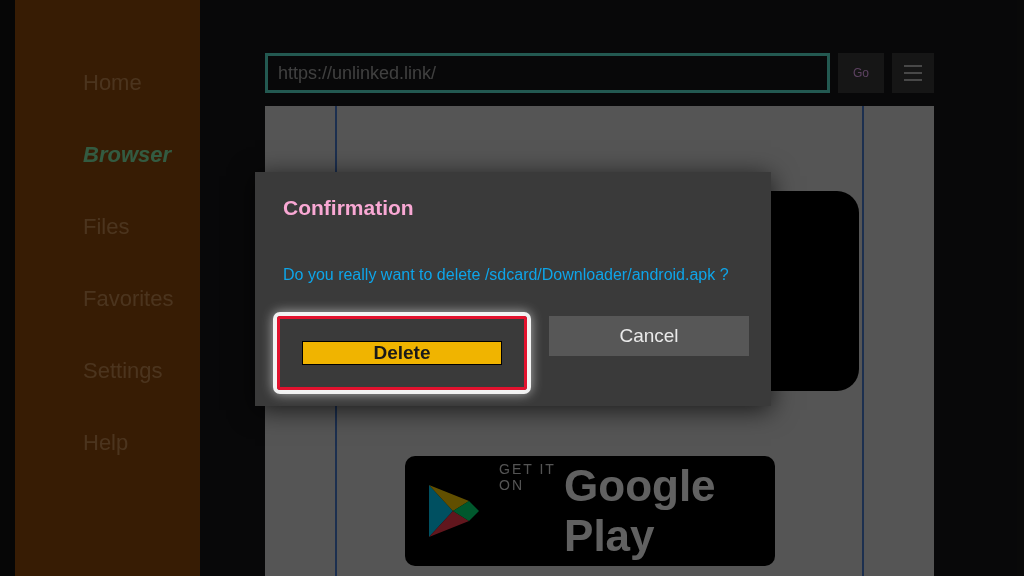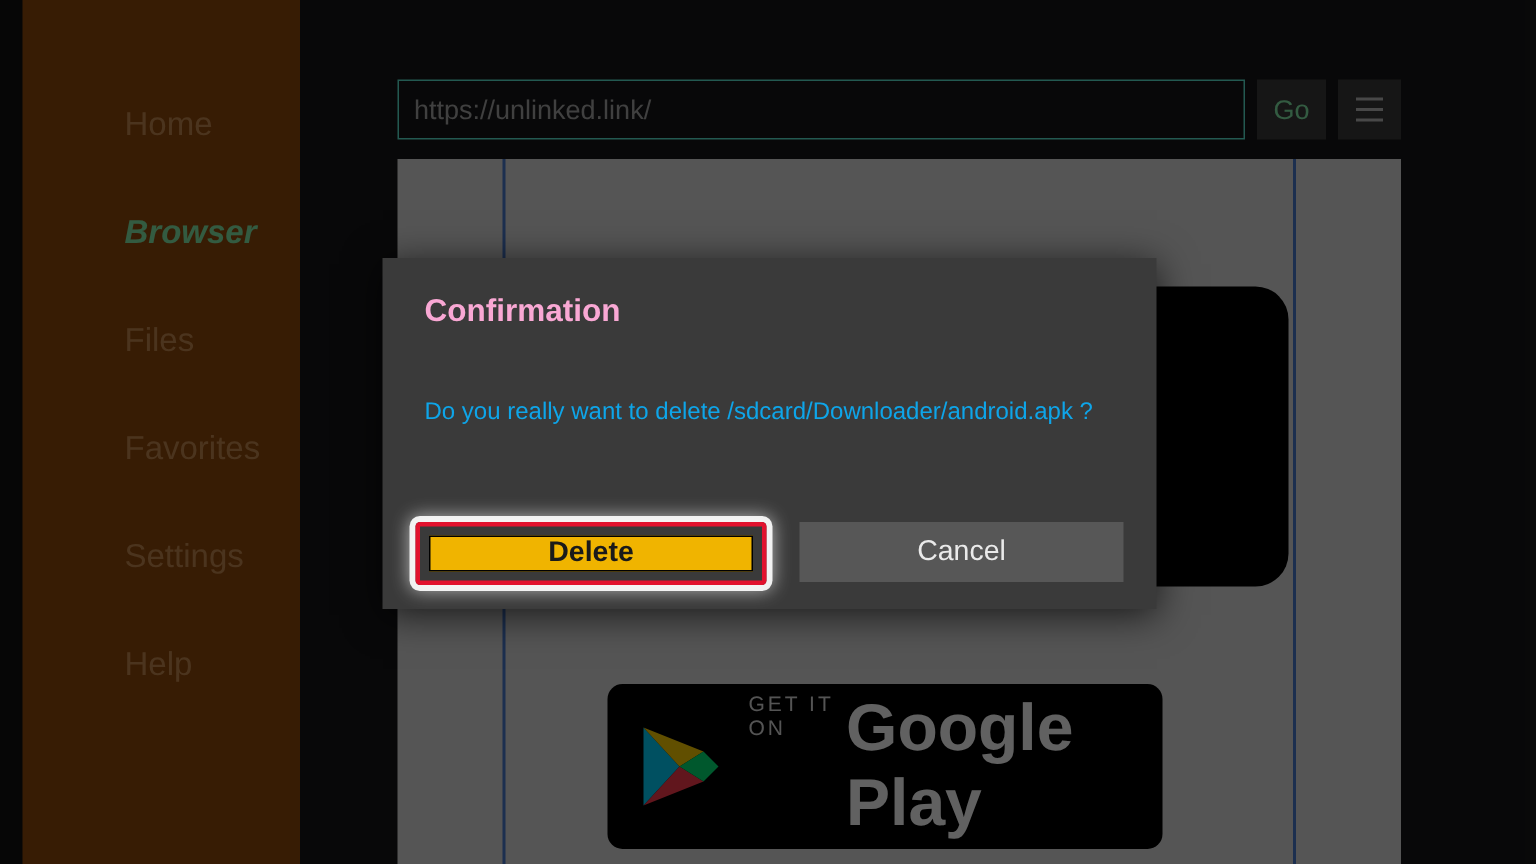--- a/index.html
+++ b/index.html
@@ -19,26 +19,26 @@
   
   .main {
     position:absolute; left:200px; top:0; right:0; height:576px;
     background:#171718;
   }
   .toolbar {
     position:absolute; left:65px; top:53px; right:90px; height:40px;
     display:flex; gap:8px; align-items:stretch;
   }
   .url-input {
-    flex:1; background:transparent; border:1px solid #5eead4;
+    flex:1; background:transparent; border:3px solid #5eead4;
     color:#a8a8a8; font-size:18px; padding:0 10px; outline:none;
   }
   .go-btn {
-    width:46px; background:#3a3a3a; color:#86efac; border:none;
-    font-size:18px; cursor:pointer;
+    width:46px; background:#3a3a3a; color:#f0abfc; border:none;
+    font-size:12px; cursor:pointer;
   }
   .menu-btn {
     width:42px; background:#3a3a3a; border:none; cursor:pointer;
     display:flex; flex-direction:column; justify-content:center; align-items:center; gap:5px;
   }
   .menu-btn span.bar { width:18px; height:2px; background:#bdbdbd; display:block; }
 
   
   .webpage {
     position:absolute; left:65px; top:106px; right:90px; bottom:0;
@@ -70,21 +70,21 @@
     position:absolute; left:255px; top:172px; width:516px; height:234px;
     background:#3a3a3a; box-shadow:0 4px 24px rgba(0,0,0,0.7);
   }
   .dialog-title{color:#f9a8d4; font-size:21px; font-weight:700; padding:24px 28px 0 28px;}
   .dialog-msg{color:#0ea5e9; font-size:16px; padding:46px 28px 0 28px;}
   .dialog-buttons{position:absolute; left:22px; right:22px; bottom:16px; display:flex; gap:22px;}
   .btn{flex:1; height:40px; border:none; font-size:19px; cursor:pointer; display:flex; align-items:center; justify-content:center;}
   .btn-cancel{background:#575757; color:#eaeaea;}
 
   .delete-highlight{
-    position:relative; padding:6px; border:3px solid #e2122e; border-radius:3px;
+    position:relative; padding:22px; border:3px solid #e2122e; border-radius:3px;
     box-shadow:0 0 0 4px rgba(255,255,255,0.9), 0 0 12px 4px rgba(255,255,255,0.6);
     flex:1; display:flex;
   }
   .btn-delete{width:100%; height:100%; background:#f0b400; color:#1a1a1a; font-weight:700; border:1px solid #000;}
 </style>
 </head>
 <body>
 
 <div class="viewport">
 

